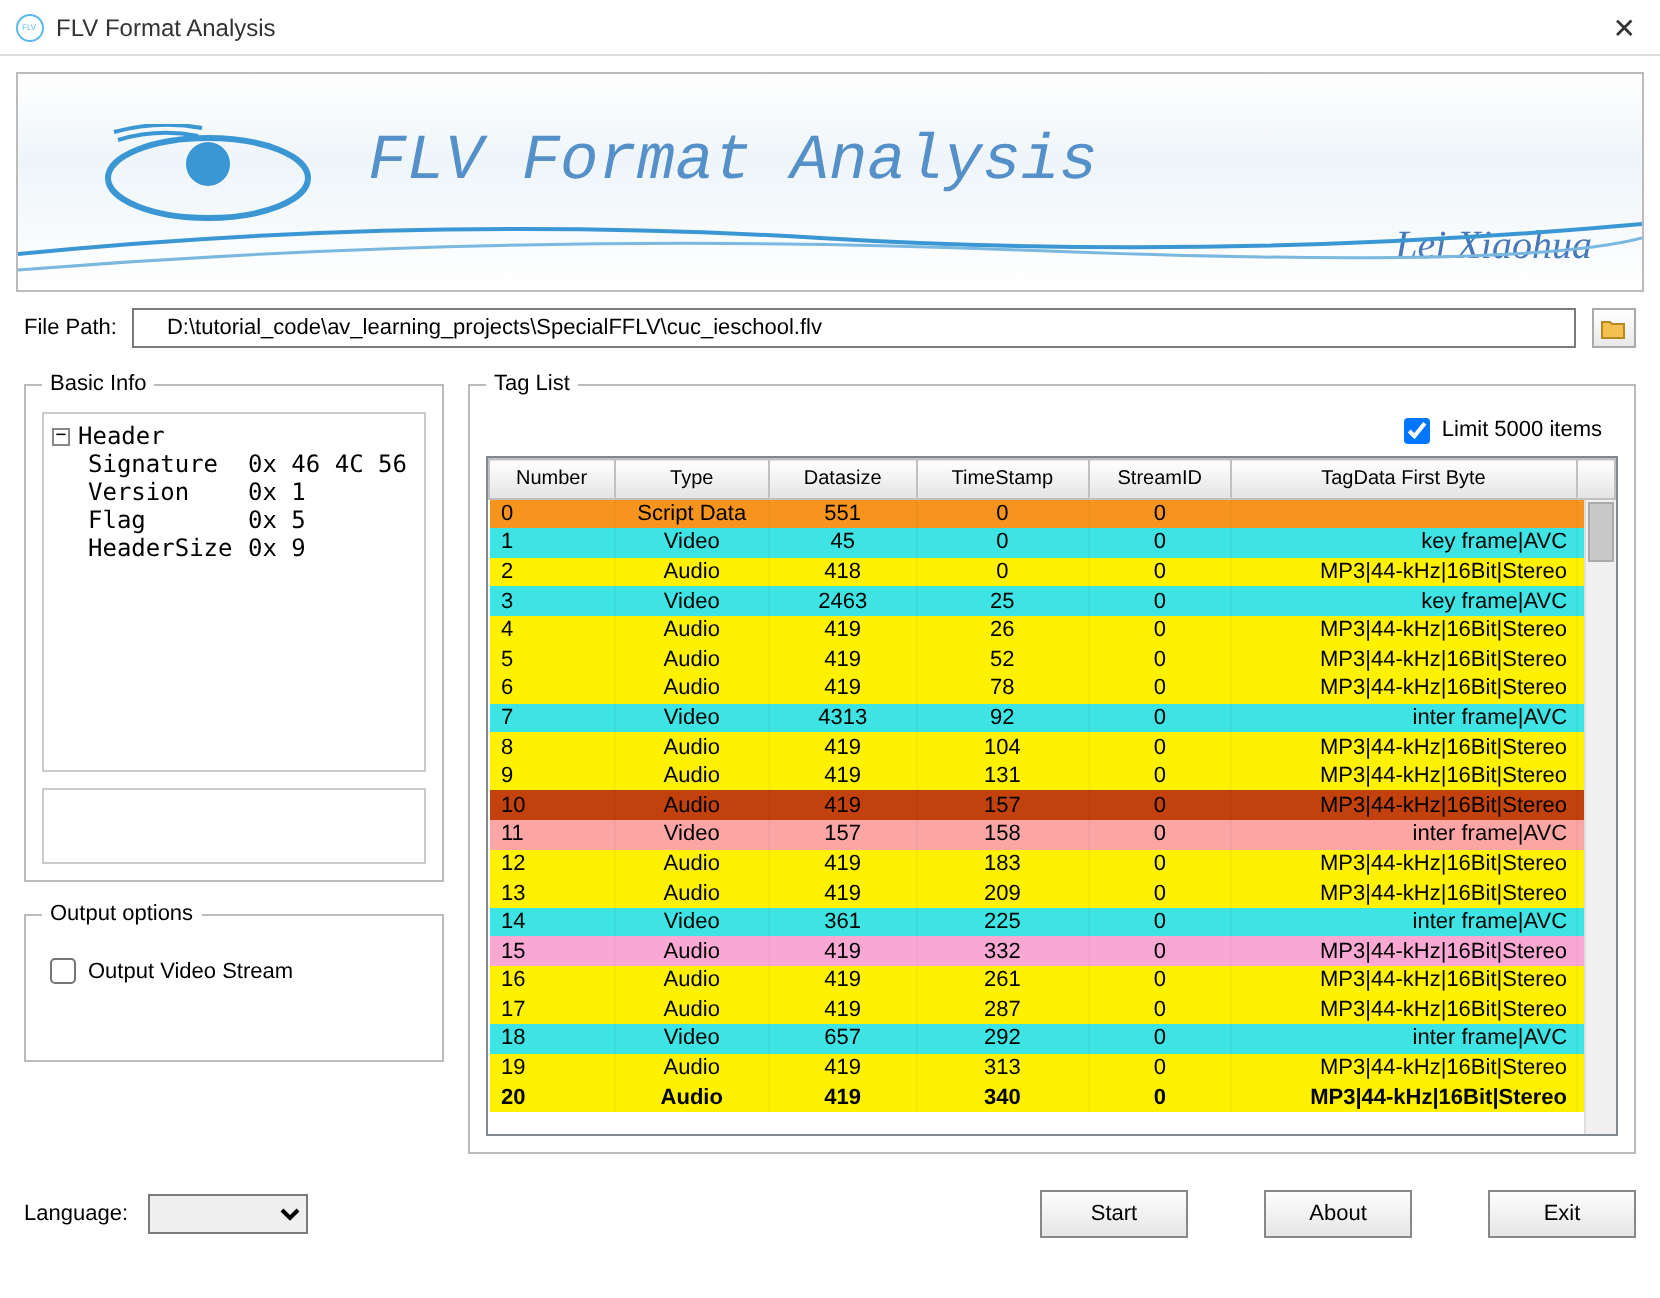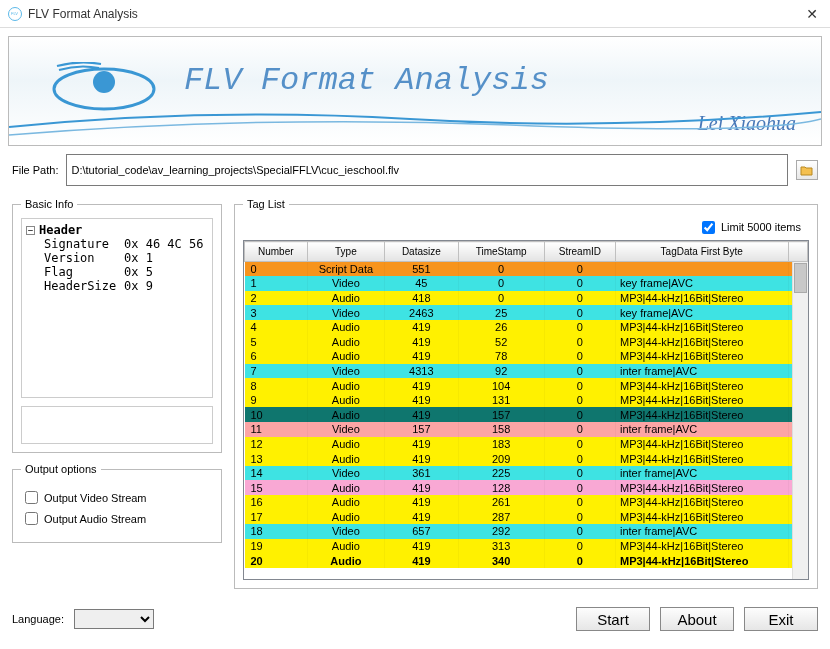--- a/index.html
+++ b/index.html
@@ -10,21 +10,21 @@
     .titlebar-title { font-size: 12px; color: #333; }
     .titlebar-close { margin-left: auto; font-size: 14px; color: #333; cursor: pointer; padding: 0 4px; }
     .banner { height: 110px; margin: 8px; border: 1px solid #bbb; background: linear-gradient(to bottom, #fff 0%, #eef5f9 40%, #fff 100%); position: relative; overflow: hidden; }
     .banner-eye { position: absolute; left: 40px; top: 25px; }
     .banner-title { position: absolute; left: 175px; top: 25px; font-family: "Courier New", monospace; font-size: 32px; color: #5590c8; font-style: italic; }
     .banner-author { position: absolute; right: 25px; bottom: 10px; font-family: "Brush Script MT", cursive; font-size: 20px; color: #4878b8; font-style: italic; }
     .banner-wave { position: absolute; left: 0; bottom: 8px; width: 100%; }
     .content { padding: 0 12px 8px; }
     .filepath-row { display: flex; align-items: center; margin: 6px 0 12px; gap: 8px; }
     .filepath-label { font-size: 11px; }
-    .filepath-input { flex: 1; height: 32px; border: 1px solid #7a7a7a; padding: 0 4px; font-size: 11px; }
+    .filepath-input { flex: 1; height: 20px; border: 1px solid #7a7a7a; padding: 0 16px; font-size: 11px; }
     .browse-btn { width: 22px; height: 20px; border: 1px solid #aaa; background: linear-gradient(#fff,#e8e8e8); display: flex; align-items: center; justify-content: center; cursor: pointer; }
     .main-row { display: flex; gap: 12px; }
     .left-col { width: 210px; display: flex; flex-direction: column; gap: 10px; }
     .right-col { flex: 1; }
     fieldset { border: 1px solid #bbb; padding: 8px; font-size: 11px; }
     legend { padding: 0 4px; font-size: 11px; margin-top: 20px; }
     .header-box { background: #fff; border: 1px solid #ccc; padding: 4px; font-family: "SimSun", monospace; font-size: 12px; height: 180px; }
     .header-root { display: flex; align-items: center; gap: 4px; }
     .tree-toggle { width: 9px; height: 9px; border: 1px solid #888; display: inline-block; text-align: center; line-height: 7px; font-size: 9px; }
     .header-item { display: flex; padding-left: 18px; }
@@ -34,28 +34,28 @@
     .checkbox-row { display: flex; align-items: center; gap: 6px; margin: 8px 4px; }
     .checkbox-row input { margin: 0; }
     .taglist-top { display: flex; justify-content: flex-end; align-items: center; height: 22px; }
     .table-wrap { border: 1px solid #828790; height: 340px; overflow: hidden; position: relative; }
     table { border-collapse: collapse; width: 100%; table-layout: fixed; }
     thead th { background: linear-gradient(#fff,#e3e3e3); border: 1px solid #c0c0c0; font-weight: normal; padding: 2px 4px; font-size: 10px; height: 20px; text-align: center; }
     tbody td { padding: 0 4px; font-size: 11px; height: 14.6px; border-right: 1px solid rgba(0,0,0,0.03); }
     tbody tr td:first-child { text-align: left; padding-left: 6px; }
     tbody tr td:nth-child(2) { text-align: center; }
     tbody tr td:nth-child(3), tbody tr td:nth-child(4), tbody tr td:nth-child(5) { text-align: center; }
-    tbody tr td:nth-child(6) { text-align: left; }
+    tbody tr td:nth-child(6) { text-align: right; }
     .scrollbar { position: absolute; right: 0; top: 21px; bottom: 0; width: 16px; background: #f0f0f0; border-left: 1px solid #ddd; }
     .scroll-thumb { background: #c8c8c8; border: 1px solid #aaa; margin: 1px; height: 30px; }
     .bottom-bar { display: flex; align-items: center; padding: 10px 12px; gap: 10px; }
     .lang-label { font-size: 11px; }
     .lang-select { width: 80px; height: 20px; border: 1px solid #7a7a7a; }
     .spacer { flex: 1; }
-    .btn { width: 74px; height: 24px; border: 1px solid #888; background: linear-gradient(#fdfdfd,#e6e6e6); font-size: 15px; cursor: pointer; }
+    .btn { width: 74px; height: 24px; border: 1px solid #888; background: linear-gradient(#fdfdfd,#e6e6e6); font-size: 11px; cursor: pointer; margin-left: 28px; }
     .col-num { width: 58px; }
     .col-type { width: 72px; }
     .col-size { width: 68px; }
     .col-ts { width: 80px; }
     .col-sid { width: 66px; }
     .col-tfb { width: 160px; }
     .col-end { width: 18px; }
   </style>
 </head>
 <body>
@@ -92,21 +92,21 @@
     </div>
   </div>
 
   <div class="main-row">
     <div class="left-col">
       <fieldset>
         <legend>Basic Info</legend>
         <div class="header-box">
           <div class="header-root">
             <span class="tree-toggle">−</span>
-            <span style="font-weight:bold">Header</span>
+            <span style="font-weight:normal">Header</span>
           </div>
           <div id="header-rows">
               <div class="header-item">
                 <span class="header-key">Signature</span>
                 <span>0x 46 4C 56</span>
               </div>
               <div class="header-item">
                 <span class="header-key">Version</span>
                 <span>0x 1</span>
               </div>
@@ -121,24 +121,20 @@
             </div>
         </div>
         <div class="blank-box"></div>
       </fieldset>
 
       <fieldset class="output-opts">
         <legend>Output options</legend>
         <label class="checkbox-row">
           <input type="checkbox" style="">
           <span>Output Video Stream</span>
-        </label>
-        <label class="checkbox-row">
-          <input type="checkbox" style="">
-          <span>Output Audio Stream</span>
         </label>
       </fieldset>
     </div>
 
     <div class="right-col">
       <fieldset style="height:100%">
         <legend>Tag List</legend>
         <div class="taglist-top">
           <label class="checkbox-row" style="margin:0 8px 4px 0">
             <input type="checkbox" checked="" style="">
@@ -251,21 +247,21 @@
                 </tr>
                 <tr style="background: rgb(255, 241, 0);">
                   <td>9</td>
                   <td>Audio</td>
                   <td>419</td>
                   <td>131</td>
                   <td>0</td>
                   <td>MP3|44-kHz|16Bit|Stereo</td>
                   <td></td>
                 </tr>
-                <tr style="background: #0f766e;">
+                <tr style="background: #c2410c;">
                   <td>10</td>
                   <td>Audio</td>
                   <td>419</td>
                   <td>157</td>
                   <td>0</td>
                   <td>MP3|44-kHz|16Bit|Stereo</td>
                   <td></td>
                 </tr>
                 <tr style="background: #fca5a5;">
                   <td>11</td>
@@ -300,21 +296,21 @@
                   <td>361</td>
                   <td>225</td>
                   <td>0</td>
                   <td>inter frame|AVC</td>
                   <td></td>
                 </tr>
                 <tr style="background: #f9a8d4;">
                   <td>15</td>
                   <td>Audio</td>
                   <td>419</td>
-                  <td>128</td>
+                  <td>332</td>
                   <td>0</td>
                   <td>MP3|44-kHz|16Bit|Stereo</td>
                   <td></td>
                 </tr>
                 <tr style="background: rgb(255, 241, 0);">
                   <td>16</td>
                   <td>Audio</td>
                   <td>419</td>
                   <td>261</td>
                   <td>0</td>

